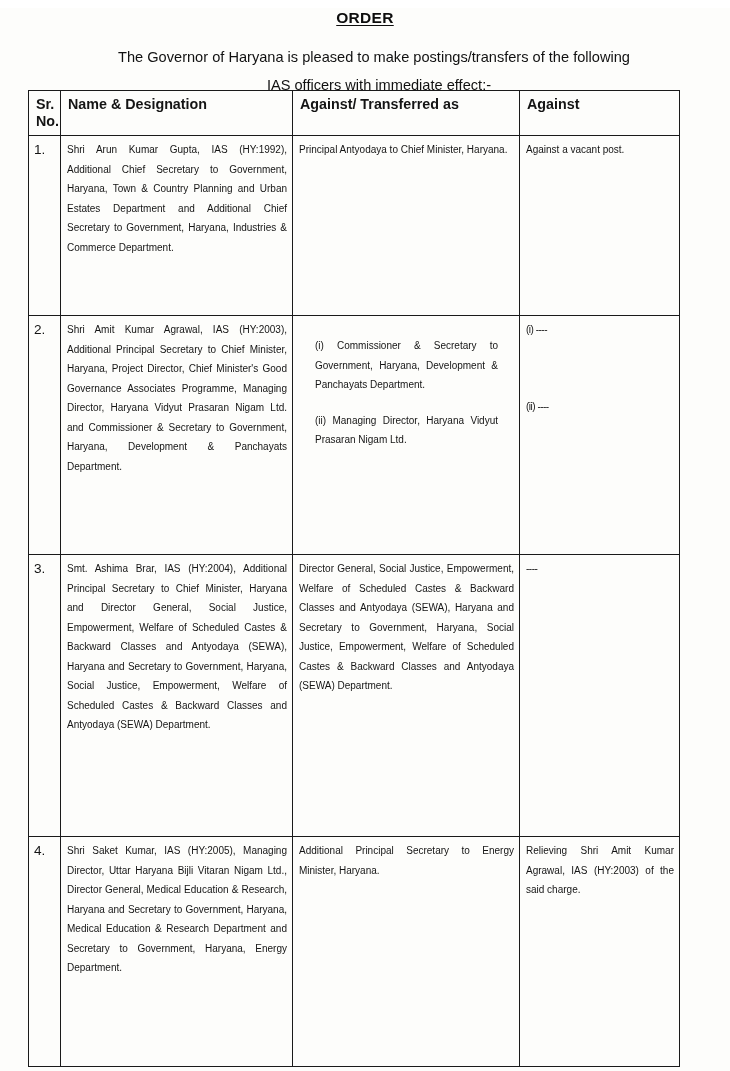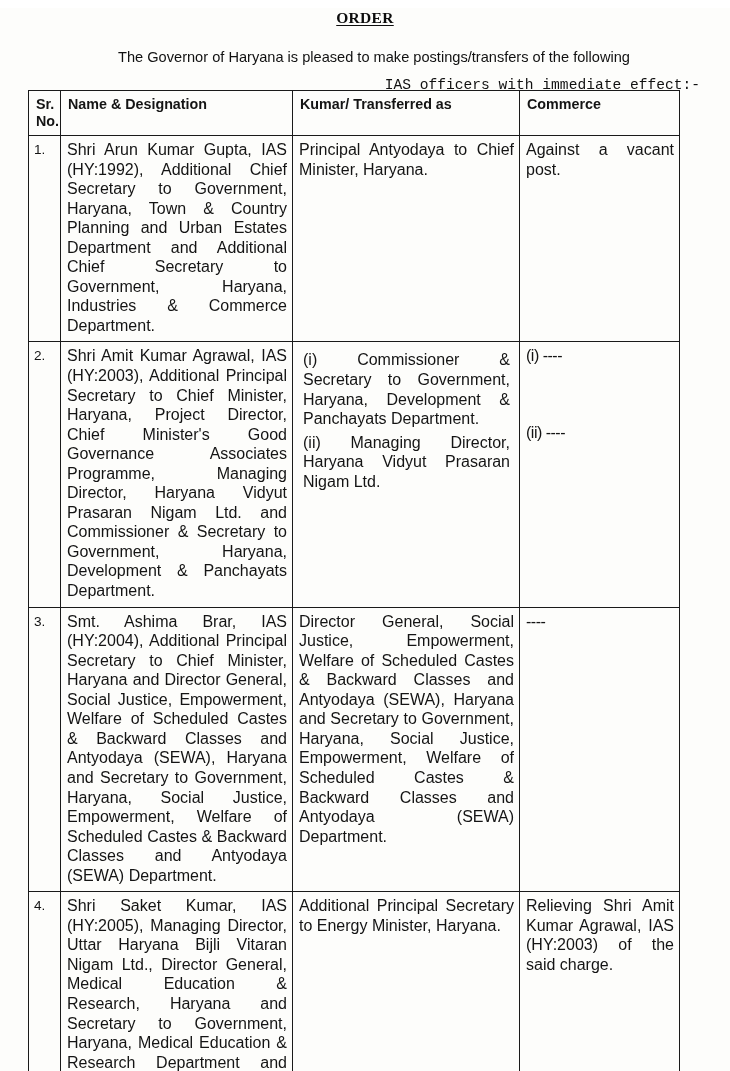--- a/index.html
+++ b/index.html
@@ -30,58 +30,56 @@
     text-align: center;
     font-size: 15.5px;
     font-weight: bold;
     letter-spacing: 0.3px;
     text-decoration: underline;
     text-underline-offset: 2px;
     margin: 8px 0 0 0;
     padding: 0;
     line-height: 20px;
     color: #0d0d0d;
-    font-family: Liberation Serif, serif;
   }
 
   .intro {
     margin: 16px;
     padding: 0 14px 0 36px;
     font-size: 14.6px;
     line-height: 27px;
     color: #111;
   }
   .intro .line1 {
     display: block;
     text-align: center;
     padding-right: 4px;
   }
   .intro .line2 {
     display: block;
-    text-align: right;
+    text-align: center;
     padding-left: 6px;
     margin-top: 1px;
-    font-family: Liberation Mono, monospace;
   }
 
   
   .order-table {
     position: absolute;
     left: 28px;
     top: 82px;
     width: 651px;
     border-collapse: collapse;
     table-layout: fixed;
     background: #fdfdfb;
   }
   .order-table td, .order-table th {
     border: 1.4px solid #1a1a1a;
     vertical-align: top;
     padding: 4px 5px 6px 6px;
-    font-size: 16px;
+    font-size: 10px;
     line-height: 19.55px;
     font-weight: normal;
     color: #141414;
   }
   .order-table thead th {
     font-weight: bold;
     font-size: 14.3px;
     text-align: left;
     line-height: 17px;
     padding: 5px 5px 5px 7px;
@@ -101,21 +99,21 @@
     font-size: 13.6px;
   }
   td.cell-just {
     text-align: justify;
     text-align-last: left;
     -webkit-hyphens: none;
     hyphens: none;
     word-spacing: 0px;
   }
   td.cell-just p {
-    margin: 4px;
+    margin: 16px;
     padding: 0;
     text-align: justify;
     text-align-last: left;
   }
   td.cell-rem {
     text-align: justify;
     text-align-last: left;
     margin-top: 45px;
   }
   td.cell-rem p {
@@ -157,22 +155,22 @@
       <col class="col-post">
       <col class="col-rem">
     </colgroup>
     <thead>
       <tr>
         <th>
           <span>Sr.</span><br>
           <span>No.</span>
         </th>
         <th>Name &amp; Designation</th>
-        <th>Kumar/ Transferred as</th>
-        <th>Commerce</th>
+        <th>Against/ Transferred as</th>
+        <th>Against</th>
       </tr>
     </thead>
     <tbody>
 
       <tr class="row-1">
         <td class="cell-sr">1.</td>
         <td class="cell-just">Shri Arun Kumar Gupta, IAS (HY:1992), Additional Chief Secretary to Government, Haryana, Town &amp; Country Planning and Urban Estates Department and Additional Chief Secretary to Government, Haryana, Industries &amp; Commerce Department.</td>
         <td class="cell-just">Principal Antyodaya to Chief Minister, Haryana.</td>
         <td class="cell-rem">Against a vacant post.</td>
       </tr>

